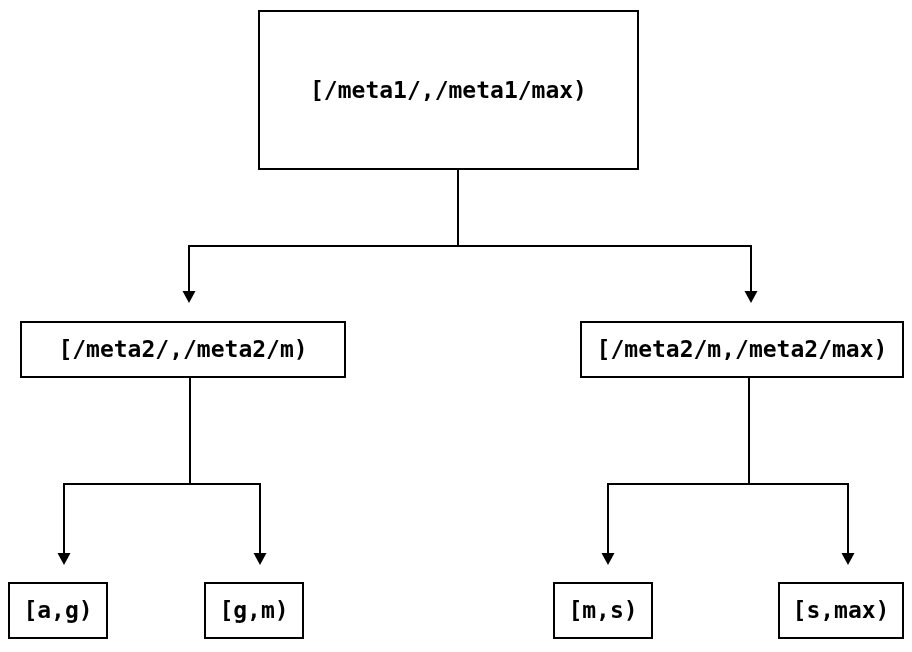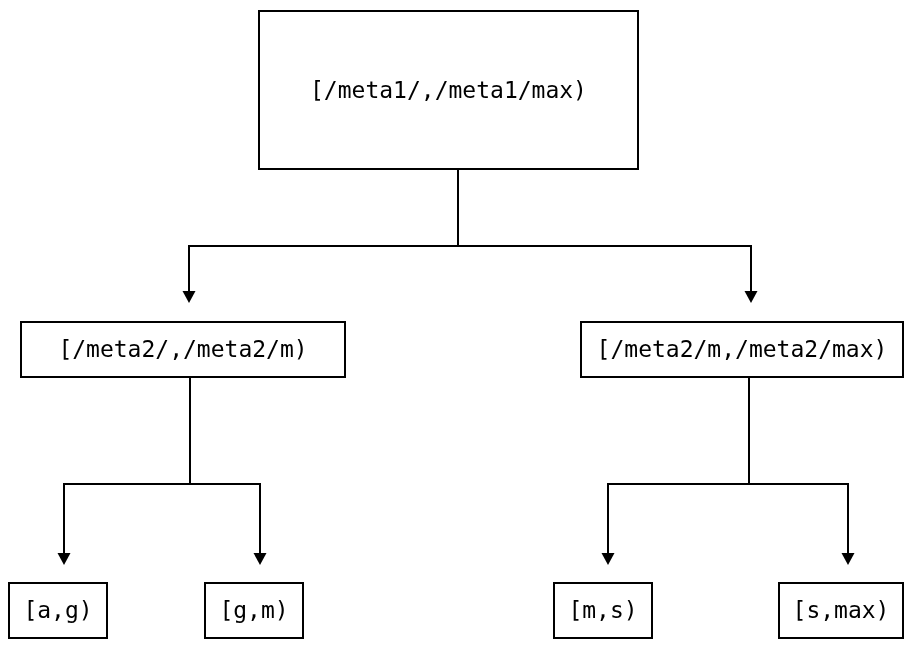--- a/index.html
+++ b/index.html
@@ -12,20 +12,21 @@
     width: 912px;
     height: 652px;
     overflow: hidden;
     font-family: "DejaVu Sans Mono", "Liberation Mono", monospace;
   }
   #diagram-root {
     position: relative;
     width: 912px;
     height: 652px;
     background: #ffffff;
+    font-weight: bold;
   }
   svg#tree-svg {
     display: block;
     width: 912px;
     height: 652px;
   }
   .node-box {
     fill: #ffffff;
     stroke: #000000;
     stroke-width: 2;

